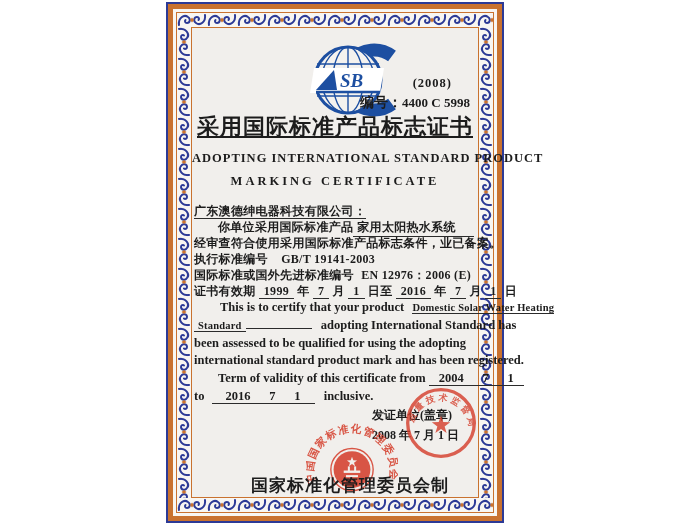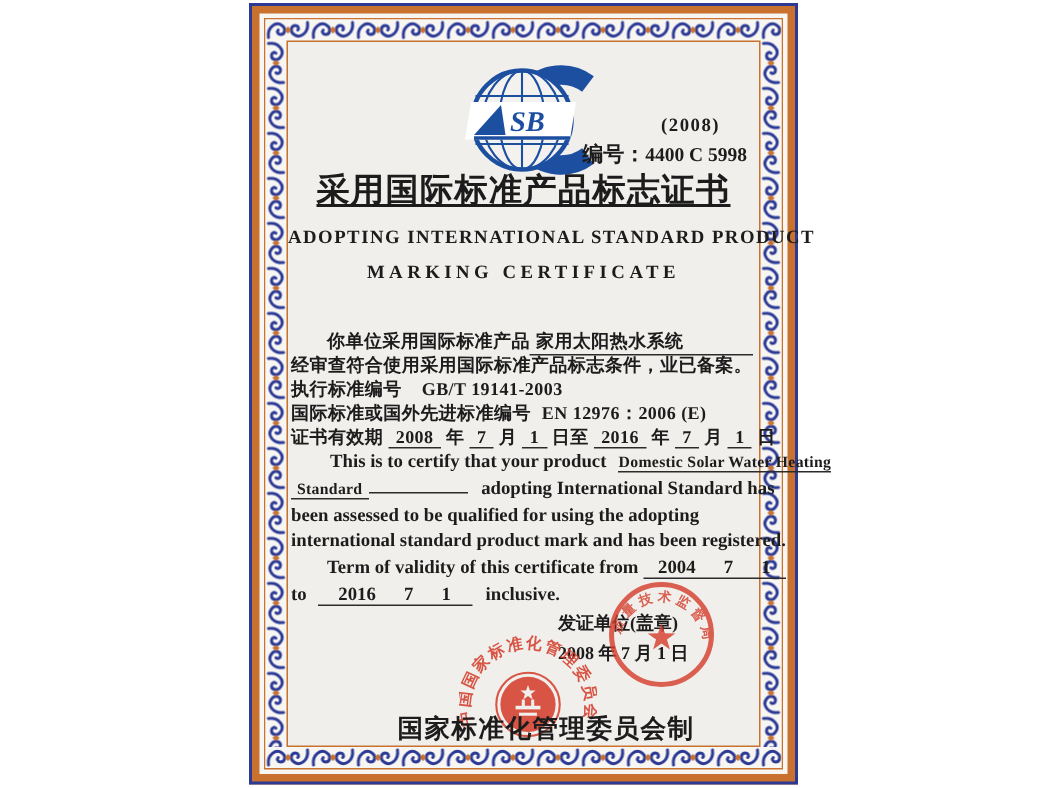--- a/index.html
+++ b/index.html
@@ -1,19 +1,19 @@
 <!DOCTYPE html>
 <html><head>
 <meta charset="utf-8">
 <style>
   html,body{margin:0;padding:0;background:#ffffff;}
   .stage{position:relative;width:700px;height:525px;background:#ffffff;overflow:hidden;
          font-family:"Liberation Serif","DejaVu Serif",serif;color:#1c1c1c;}
   
-  .cert{position:absolute;left:166px;top:2px;width:366px;height:521px;box-sizing:border-box;
+  .cert{position:absolute;left:166px;top:2px;width:338px;height:521px;box-sizing:border-box;
         border:2px solid #2c3a96;background:#c9722f;padding:5px;}
   .cert-gap{height:100%;box-sizing:border-box;background:#f8f6f2;padding:3px;}
   .band-frame{position:relative;height:100%;box-sizing:border-box;border:1px solid #c9722f;}
   .band{position:absolute;background:#f8f6f2;display:block;}
   .band-top{top:0;left:0;width:100%;height:14px;}
   .band-bottom{bottom:0;left:0;width:100%;height:14px;}
   .band-left{top:14px;bottom:14px;left:0;width:14px;height:calc(100% - 28px);}
   .band-right{top:14px;bottom:14px;right:0;width:14px;height:calc(100% - 28px);}
   .cert-inner{position:absolute;left:14px;top:14px;right:14px;bottom:14px;
               border:1px solid #c9722f;background:#f1efec;}
@@ -104,36 +104,39 @@
 
           <div class="abs year-label" style="right:26px;top:48px;">(2008)</div>
           <div class="abs serial" style="right:8px;top:66px;">
             <span class="lbl">编号：</span><span>4400 C 5998</span>
           </div>
 
           <div class="abs center title-cn" style="top:84px;">采用国际标准产品标志证书</div>
           <div class="abs center title-en" style="top:123px;">ADOPTING INTERNATIONAL STANDARD PRODUCT</div>
           <div class="abs center title-en" style="top:146px;letter-spacing:3px;">MARKING CERTIFICATE</div>
 
+          <div class="abs cn-line" style="left:2px;top:175px;">
+            <span class="u">广东澳德绅电器科技有限公司：</span>
+          </div>
           <div class="abs cn-line flexline" style="left:2px;right:4px;top:191px;">
             <span style="padding-left:24px;">你单位采用国际标准产品</span>
             <span class="fill">家用太阳热水系统</span>
           </div>
           <div class="abs cn-line" style="left:2px;top:207px;">经审查符合使用采用国际标准产品标志条件，业已备案。</div>
           <div class="abs cn-line" style="left:2px;top:223px;">
             <span>执行标准编号</span>
             <span style="padding-left:10px;">GB/T 19141-2003</span>
           </div>
           <div class="abs cn-line" style="left:2px;top:239px;">
             <span>国际标准或国外先进标准编号</span>
             <span style="padding-left:4px;">EN 12976：2006 (E)</span>
           </div>
           <div class="abs cn-line" style="left:2px;top:255px;">
             <span>证书有效期</span>
-            <span class="uv">2008</span>
+            <span class="uv">1999</span>
             <span>年</span>
             <span class="uv">7</span>
             <span>月</span>
             <span class="uv">1</span>
             <span>日至</span>
             <span class="uv">2016</span>
             <span>年</span>
             <span class="uv">7</span>
             <span>月</span>
             <span class="uv">1</span>

